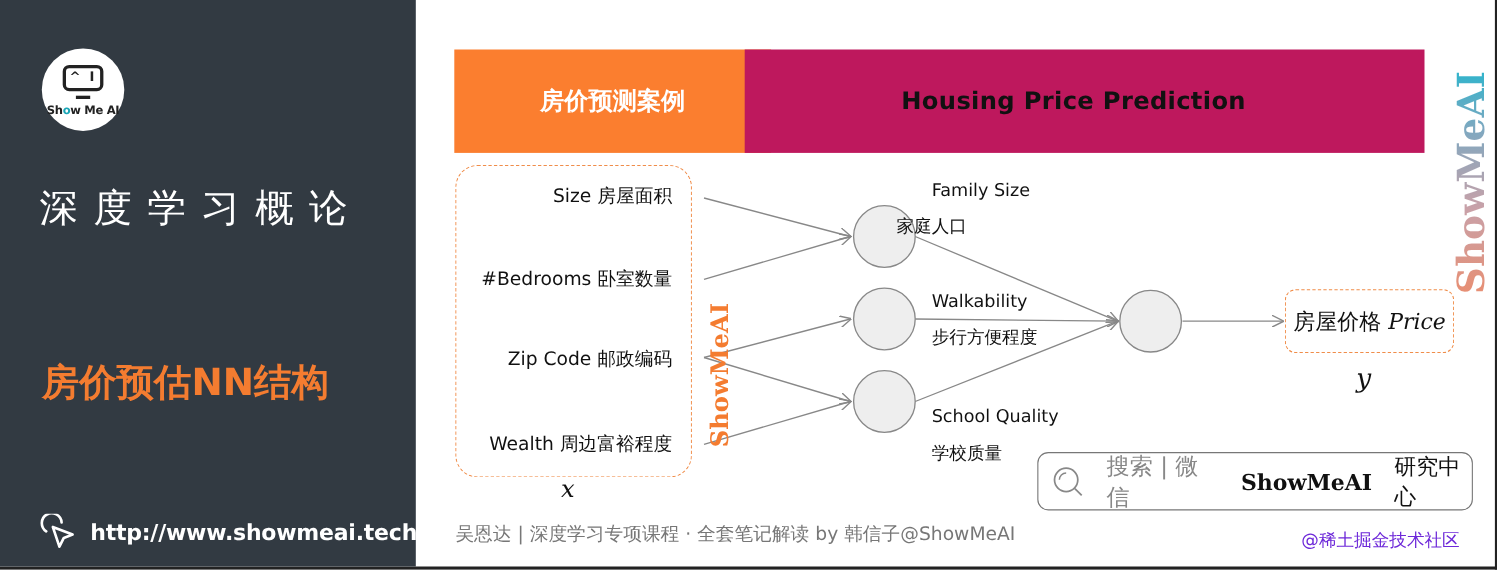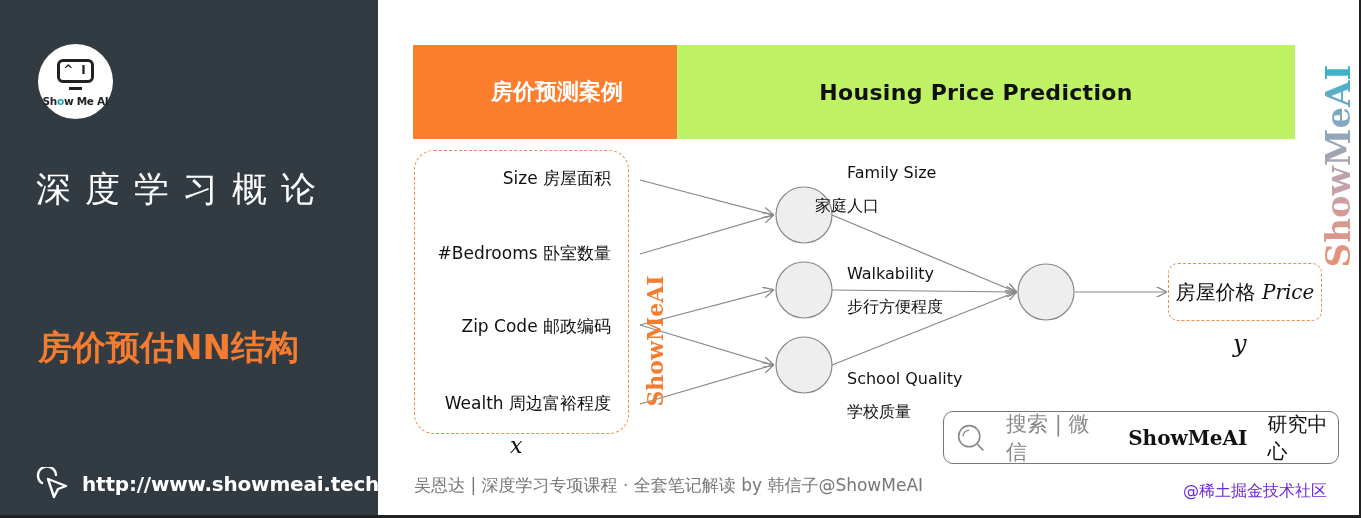--- a/index.html
+++ b/index.html
@@ -19,21 +19,21 @@
 
     .course-title { position: absolute; left: 36px; top: 166px; font-size: 35px; color: #ffffff; letter-spacing: 14px; font-family: "DejaVu Sans", sans-serif; }
     .section-title { position: absolute; left: 38px; top: 325px; font-size: 34px; color: #f47c30; font-weight: bold; font-family: "DejaVu Sans", sans-serif; }
     .site-link { position: absolute; left: 36px; top: 467px; display: flex; align-items: center; gap: 12px; }
     .site-link svg { width: 34px; height: 34px; }
     .site-link span { font-size: 20px; font-weight: bold; color: #ffffff; font-family: "DejaVu Sans", sans-serif; letter-spacing: -0.2px; }
 
     
     .hdr-orange { position: absolute; left: 413px; top: 45px; width: 288px; height: 94px; background: #fb7e2f; display: flex; align-items: center; justify-content: center; }
     .hdr-orange span { color: #fff; font-size: 22px; font-weight: bold; font-family: "DejaVu Sans", sans-serif; }
-    .hdr-grey { position: absolute; left: 677px; top: 45px; width: 618px; height: 94px; background: #bef264; display: flex; align-items: center; justify-content: center; }
+    .hdr-grey { position: absolute; left: 677px; top: 45px; width: 618px; height: 94px; background: #be185d; display: flex; align-items: center; justify-content: center; }
     .hdr-grey span { color: #111; font-size: 22px; font-weight: bold; font-family: "DejaVu Sans", sans-serif; letter-spacing: 0.3px; padding-right: 20px; }
 
     
     .input-box { position: absolute; left: 414px; top: 150px; width: 215px; height: 284px; border: 1.5px dashed #f08d4a; border-radius: 20px; }
     .input-label { position: absolute; right: 750px; font-size: 17px; color: #111; white-space: nowrap; font-family: "DejaVu Sans", sans-serif; }
     .x-label { position: absolute; left: 510px; top: 433px; font-size: 22px; font-style: italic; font-family: "DejaVu Serif", serif; color: #111; }
 
     .hidden-label { position: absolute; font-size: 16px; color: #111; white-space: nowrap; font-family: "DejaVu Sans", sans-serif; }
 
     

